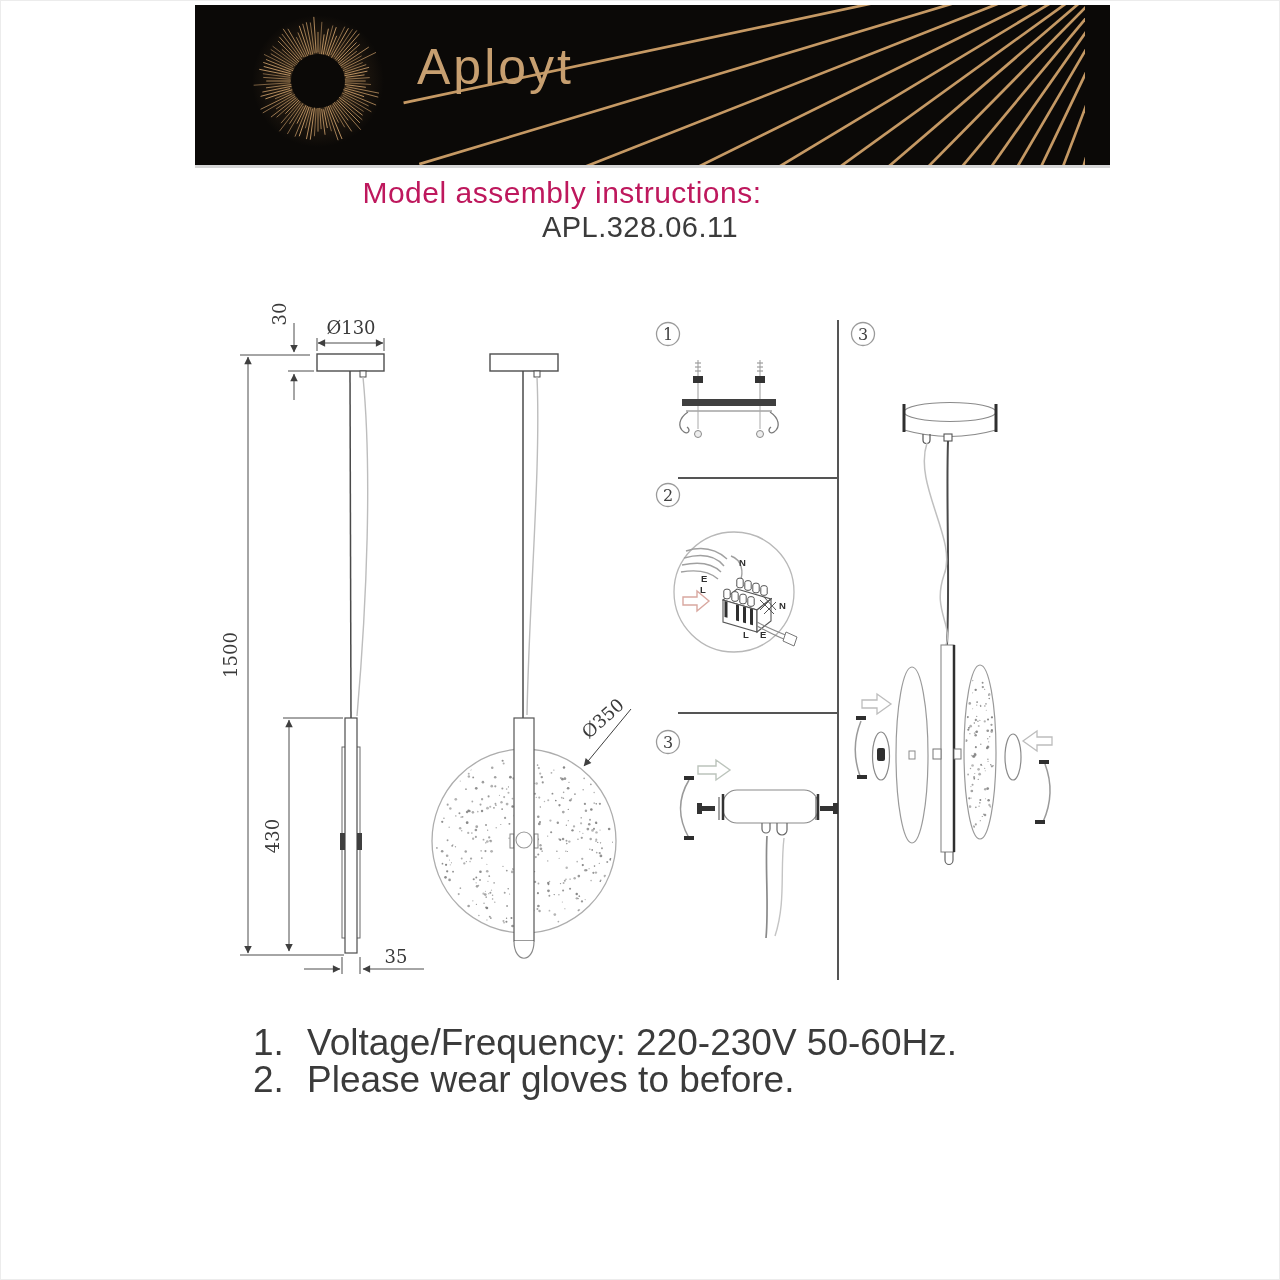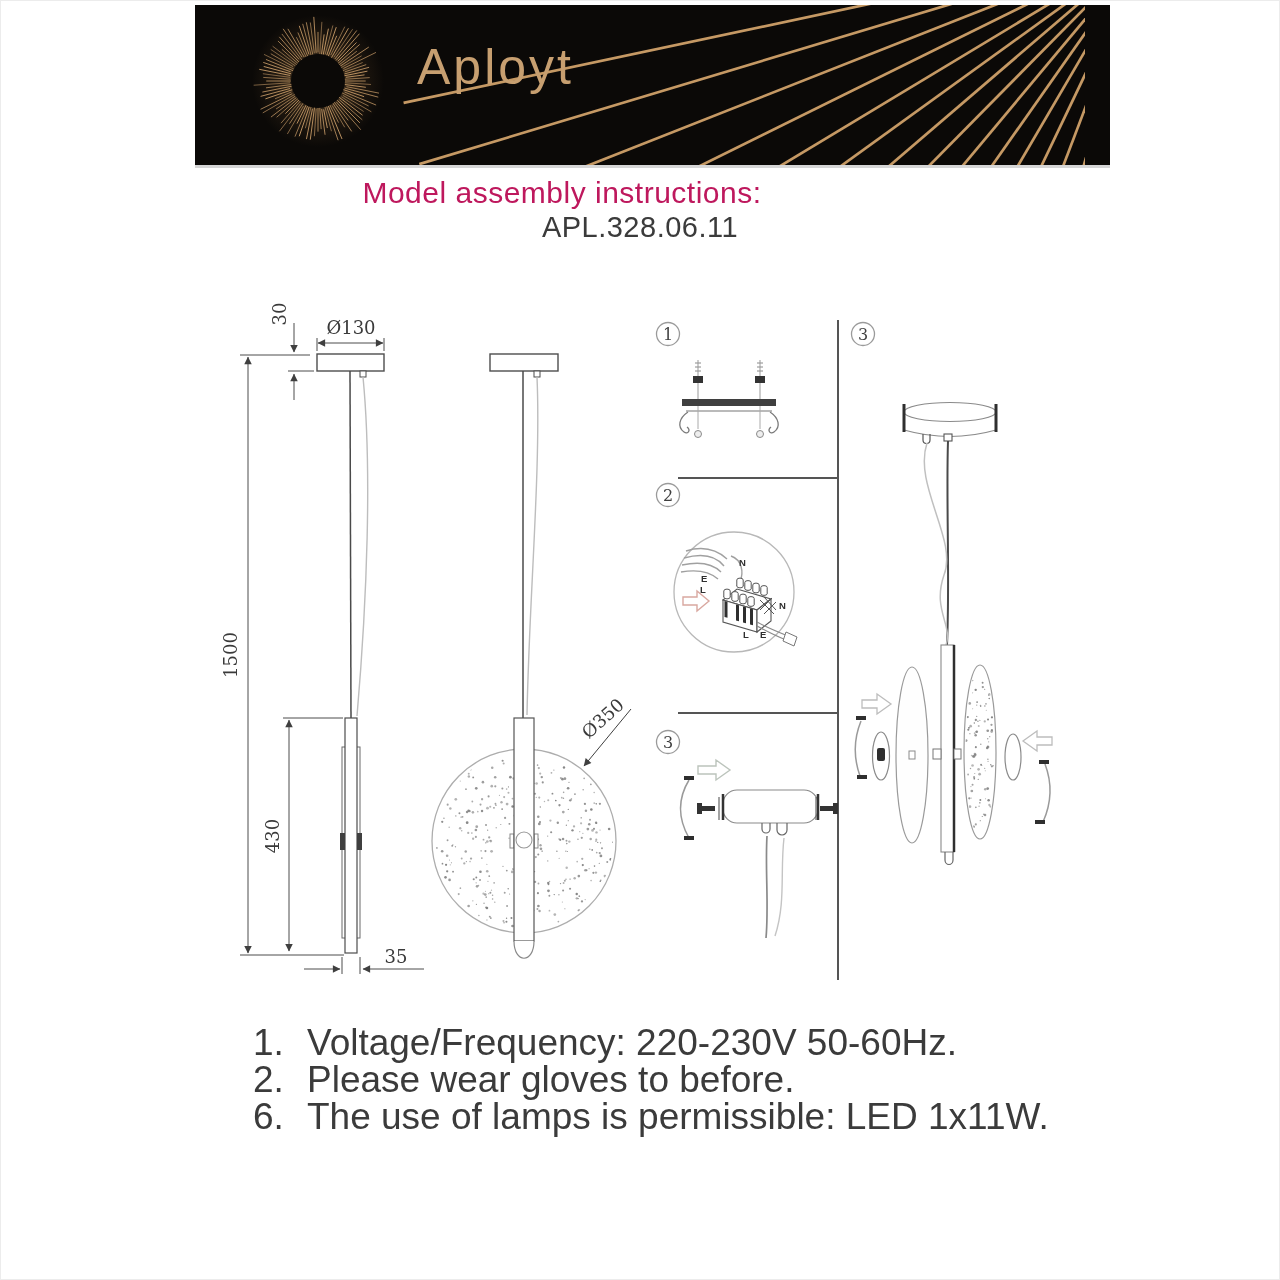--- a/index.html
+++ b/index.html
@@ -836,15 +836,14 @@
 
       <path d="M1045 764 Q 1056 793 1043 822" fill="none" stroke="#9a9a9a" stroke-width="1.5"></path>
       <rect x="1039" y="760" width="10" height="4" fill="#2f2f2f"></rect>
       <rect x="1035" y="820" width="10" height="4" fill="#2f2f2f"></rect>
     </g>
   </svg>
 
   <div class="instructions">
     <div class="row"><span class="num">1.</span><span>Voltage/Frequency: 220-230V 50-60Hz.</span></div>
     <div class="row"><span class="num">2.</span><span>Please wear gloves to before.</span></div>
-    <div class="row"><span class="num">6.</span><span>The use of lamps is permissible: LED 1x11W.</span></div>
   </div>
 </div>
 
 </body></html>

